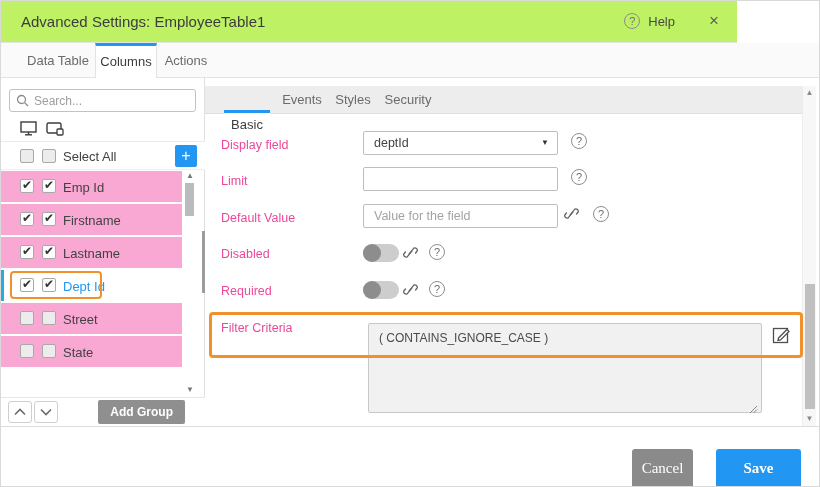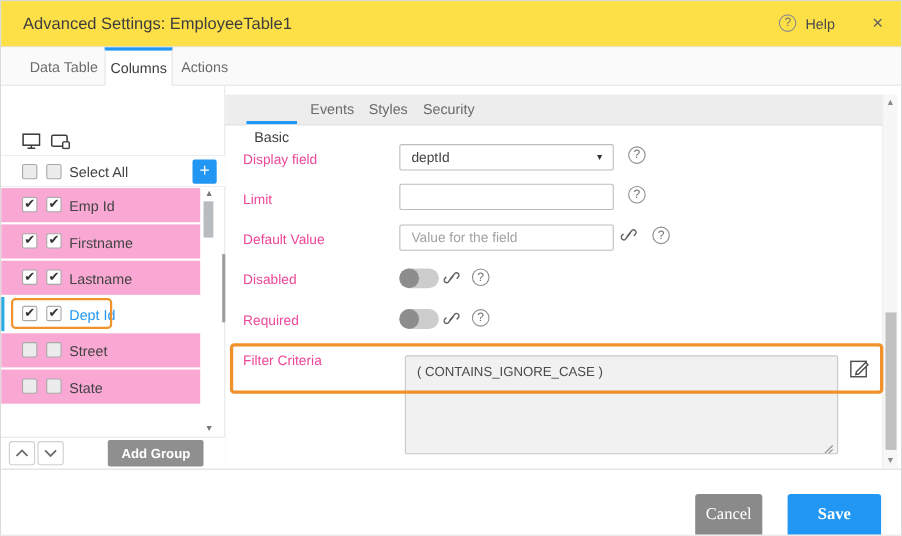--- a/index.html
+++ b/index.html
@@ -6,21 +6,21 @@
     --accent:#2196f3;
     --orange:#f0912b;
     --cancel:#8a8a8a;
   }
   *{box-sizing:border-box;margin:0;padding:0;}
   html,body{background:#fff;}
   body{font-family:"Liberation Sans",sans-serif;color:#424242;}
   .app{position:relative;width:820px;height:487px;background:#fff;overflow:hidden;border:1px solid #d9d9d9;}
 
   
-  .header{position:absolute;left:0;top:0;width:820px;height:42px;background:#fde047;border-bottom:1px solid #e3e3e3;}
+  .header{position:absolute;left:0;top:0;width:736px;height:42px;background:#bef264;border-bottom:1px solid #e3e3e3;}
   .header .title{position:absolute;left:20px;top:12px;font-size:15px;color:#3d3d3d;}
   .help-wrap{position:absolute;right:62px;top:12px;display:flex;align-items:center;gap:8px;cursor:pointer;}
   .qicon{display:inline-flex;align-items:center;justify-content:center;width:16px;height:16px;border:1px solid #8d8d8d;border-radius:50%;font-size:11px;color:#6f6f6f;}
   .help-text{font-size:13px;color:#4a4a4a;}
   .close-x{position:absolute;right:18px;top:10px;font-size:17px;color:#5f5f5f;cursor:pointer;line-height:20px;}
 
   
   .main-tabs{position:absolute;left:0;top:42px;width:820px;height:35px;background:#fafafa;border-bottom:1px solid #e3e3e3;}
   .mtab{position:absolute;top:0;height:35px;line-height:35px;text-align:center;font-size:13px;color:#6b6b6b;cursor:pointer;}
   .mtab.active{background:#fff;border-left:1px solid #e3e3e3;border-right:1px solid #e3e3e3;border-top:3px solid var(--accent);line-height:31px;color:#3d3d3d;height:36px;}
@@ -110,20 +110,29 @@
     <span class="close-x">×</span>
   </div>
 
   <div class="main-tabs">
     <div class="mtab mtab-1">Data Table</div>
     <div class="mtab mtab-2 active">Columns</div>
     <div class="mtab mtab-3">Actions</div>
   </div>
 
   <div class="sidebar">
+    <div class="search-box">
+      <span style="display:inline-flex;">
+        <svg width="13" height="13" viewBox="0 0 13 13">
+            <circle cx="5.5" cy="5.5" r="4" fill="none" stroke="#8b8b8b" stroke-width="1.3"></circle>
+            <line x1="8.6" y1="8.6" x2="12" y2="12" stroke="#8b8b8b" stroke-width="1.3"></line>
+          </svg>
+      </span>
+      <input type="text" placeholder="Search..." style="">
+    </div>
 
     <div class="device-row">
       <span class="dev-icon">
         <svg width="17" height="15" viewBox="0 0 17 15">
             <rect x="1" y="1" width="15" height="10" fill="none" stroke="#3c3c3c" stroke-width="1.4"></rect>
             <line x1="8.5" y1="11" x2="8.5" y2="13.5" stroke="#3c3c3c" stroke-width="1.4"></line>
             <line x1="5" y1="13.8" x2="12" y2="13.8" stroke="#3c3c3c" stroke-width="1.4"></line>
           </svg>
       </span>
       <span class="dev-icon">

